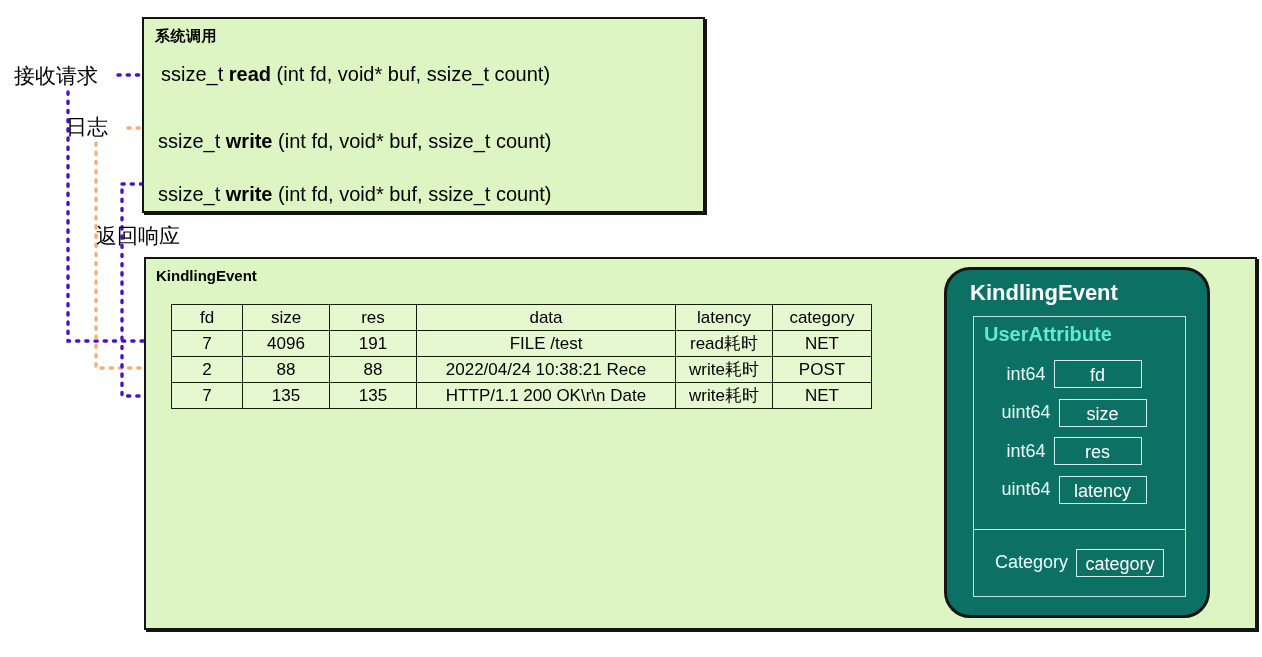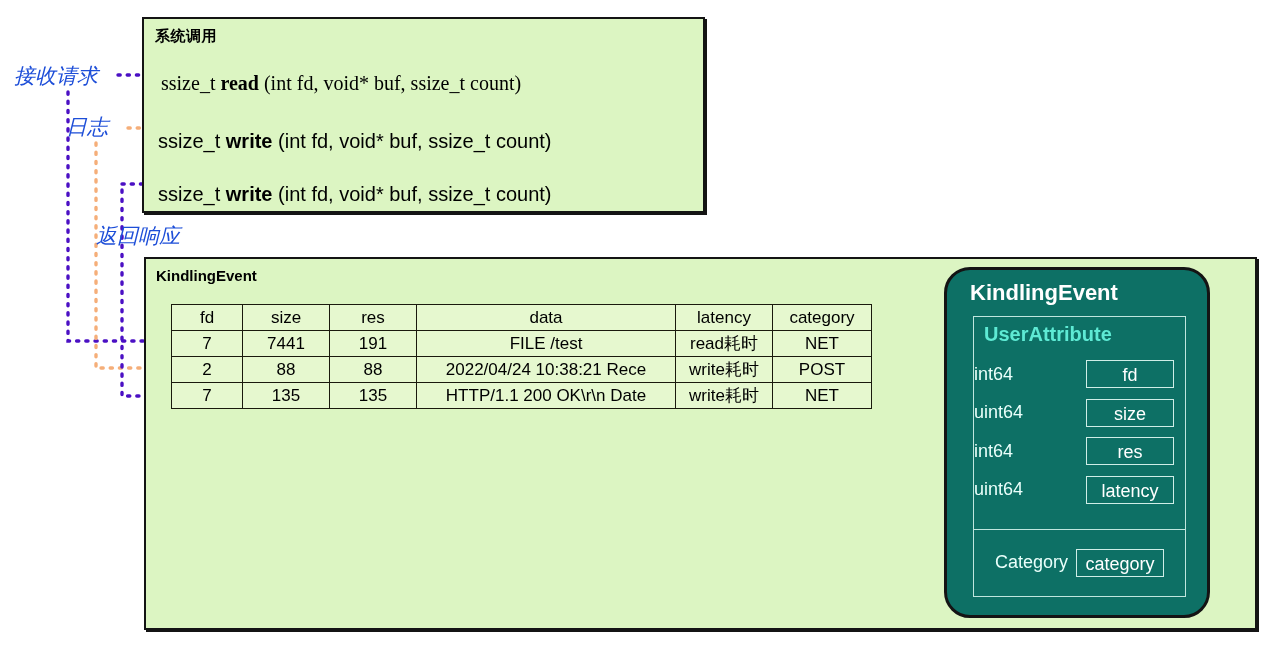--- a/index.html
+++ b/index.html
@@ -26,21 +26,21 @@
     position:absolute;left:11px;top:8px;
     font-size:15px;font-weight:bold;color:#000;
     letter-spacing:.5px;
   }
   .syscall-line{
     position:absolute;left:14px;
     font-size:20px;color:#000;white-space:nowrap;
   }
   .syscall-line b{font-weight:bold;}
   .syscall-line .plain{font-weight:normal;}
-  #sysline0{top:53px;left:17px;font-family:Liberation Serif, serif;}
+  #sysline0{top:44px;left:17px;}
   #sysline1{top:111px;left:14px;}
   #sysline2{top:164px;left:14px;}
 
   
   #kindling-box{left:137px;top:257px;width:1113px;height:373px;}
   .kindling-title{
     position:absolute;left:10px;top:8px;
     font-size:15px;font-weight:bold;color:#000;
   }
 
@@ -84,21 +84,21 @@
     box-sizing:border-box;
   }
   .ua-title{
     position:absolute;left:10px;top:6px;
     font-size:20px;font-weight:bold;color:#5eead4;
   }
   .ua-rows{
     position:absolute;left:0;top:38px;width:100%;
   }
   .ua-row{
-    display:flex;align-items:center;justify-content:space-between;
+    display:flex;align-items:center;justify-content:center;
     height:38.5px;
     padding-right:11px;
     box-sizing:border-box;
   }
   .ua-type{
     font-size:18px;color:#eafffb;margin-right:8px;white-space:nowrap;
   }
   .ua-field{
     border:1.5px solid #cfeee7;
     color:#ffffff;font-size:18px;
@@ -114,21 +114,21 @@
     border-top:1.5px solid #bfe6de;
   }
   #cat-row{
     position:absolute;left:0;top:212px;width:100%;height:67px;
     display:flex;align-items:center;justify-content:center;
   }
 
   
   .cn-label{
     position:absolute;
-    font-size:21px;color:#1d4ed8;white-space:nowrap;font-style:italic;
+    font-size:21px;color:#000000;white-space:nowrap;
   }
   #label-recv{left:14px;top:62px;}
   #label-log{left:66px;top:113px;}
   #label-resp{left:96px;top:222px;text-align:center;}
 
   
   #connectors{position:absolute;left:0;top:0;width:1262px;height:657px;}
 </style>
 </head>
 <body>
@@ -188,21 +188,21 @@
           <th class="c-size">size</th>
           <th class="c-res">res</th>
           <th class="c-data">data</th>
           <th class="c-latency">latency</th>
           <th class="c-category">category</th>
         </tr>
       </thead>
       <tbody>
         <tr>
           <td>7</td>
-          <td>7441</td>
+          <td>4096</td>
           <td>191</td>
           <td>FILE /test</td>
           <td>read耗时</td>
           <td>NET</td>
         </tr>
         <tr>
           <td>2</td>
           <td>88</td>
           <td>88</td>
           <td>2022/04/24 10:38:21 Rece</td>

